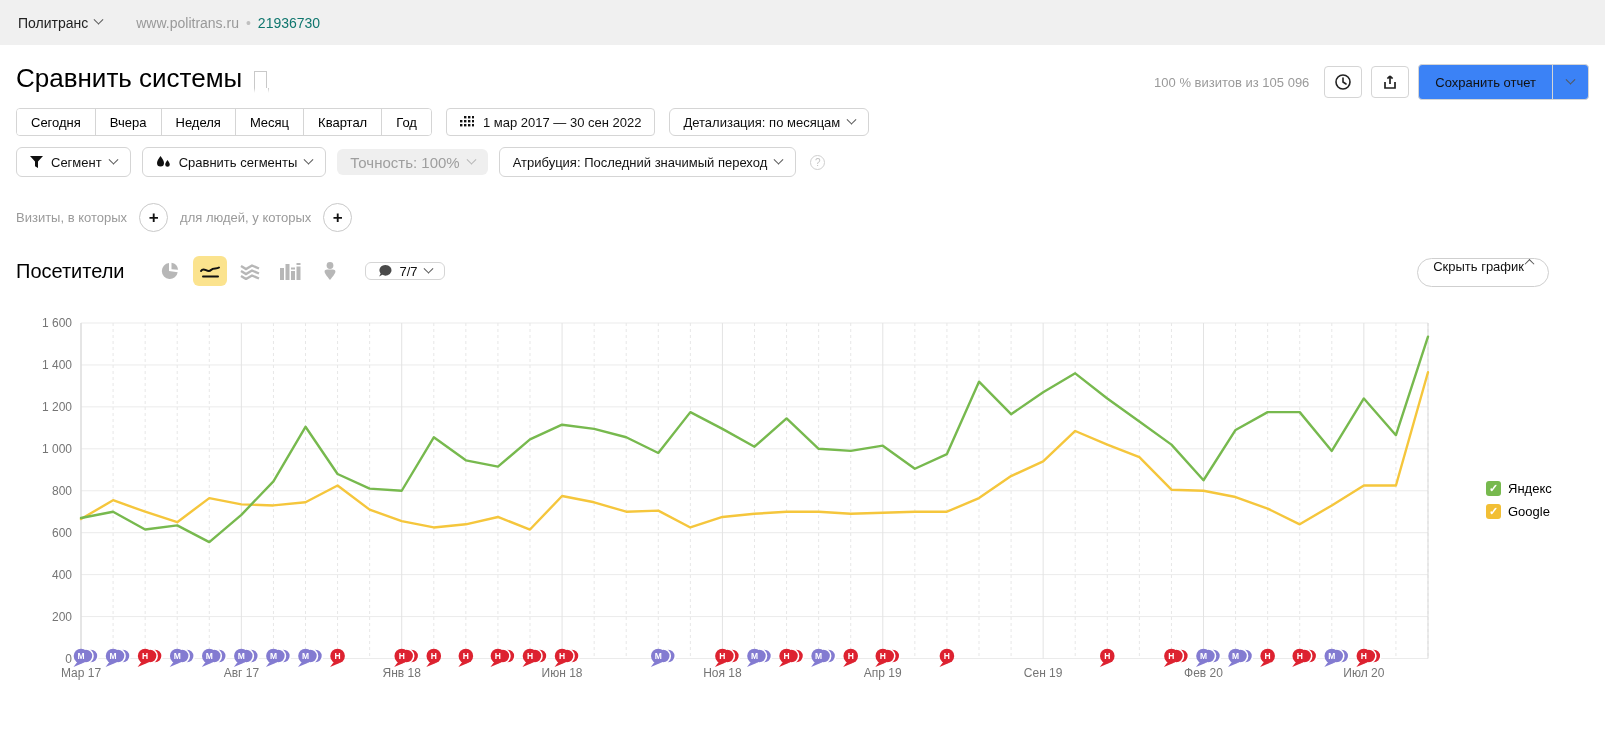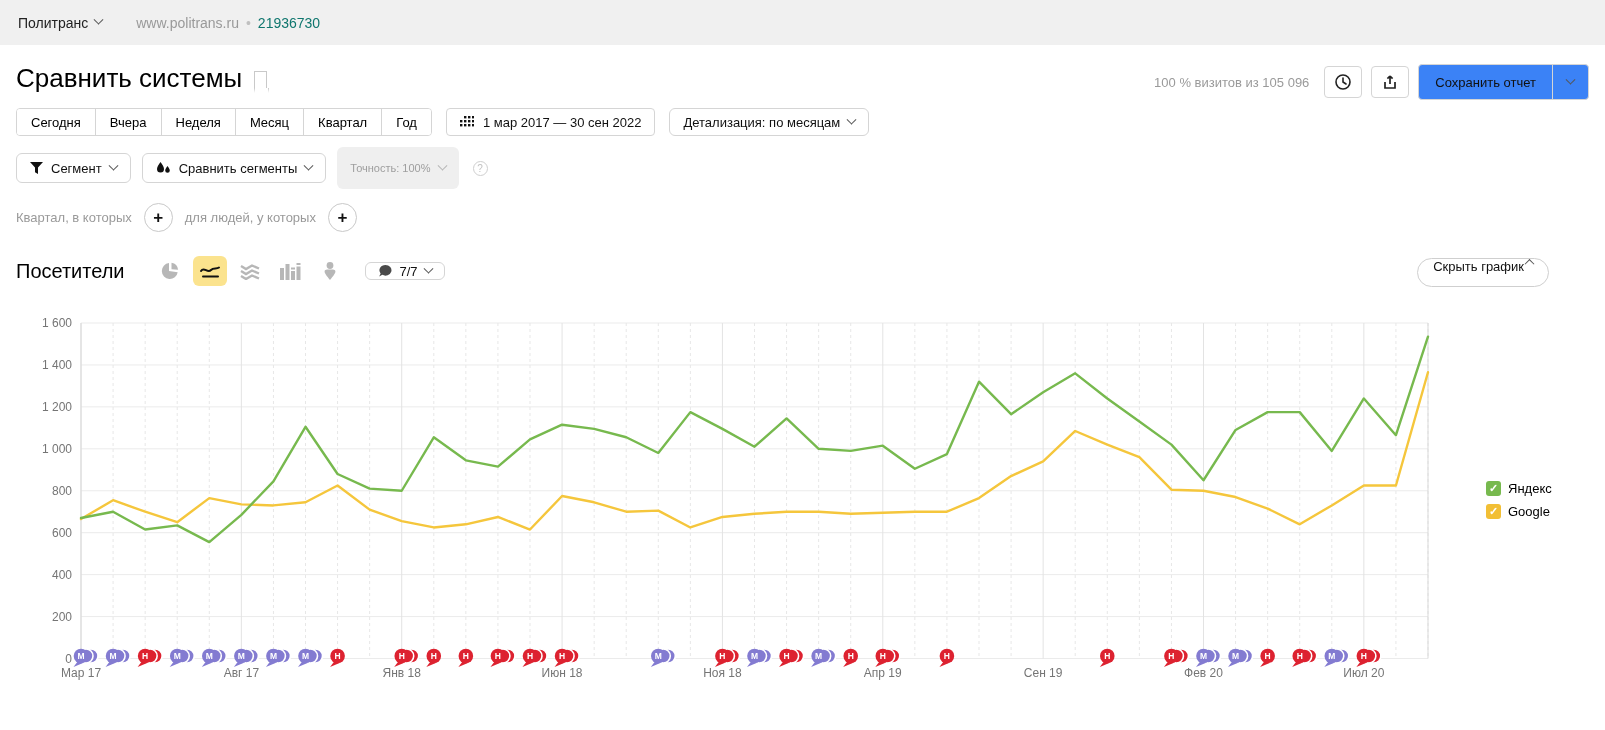--- a/index.html
+++ b/index.html
@@ -31,21 +31,21 @@
   
   .row1 { position:absolute; left:16px; top:108px; display:flex; align-items:center; gap:14px; }
   .seg-group { display:flex; border:1px solid #d5d5d5; border-radius:4px; overflow:hidden; height:28px; background:#fff; }
   .seg-btn { padding:0 14px; font-size:13px; display:flex; align-items:center; border-right:1px solid #d5d5d5; cursor:pointer; background:#fff; color:#000; }
   .seg-btn:last-child { border-right:none; }
   .date-btn { height:28px; border:1px solid #d5d5d5; border-radius:4px; background:#fff; display:flex; align-items:center; gap:9px; padding:0 13px; font-size:13px; cursor:pointer; }
   .pill-btn { height:28px; border:1px solid #d5d5d5; border-radius:6px; background:#fff; display:flex; align-items:center; gap:8px; padding:0 13px; font-size:13px; cursor:pointer; }
 
   .row2 { position:absolute; left:16px; top:147px; display:flex; align-items:center; gap:11px; }
   .row2 .pill-btn { height:30px; }
-  .disabled-btn { height:42px; border:none; border-radius:6px; background:#efefef; color:#9e9e9e; display:flex; align-items:center; gap:8px; padding:0 13px; font-size:11px; cursor:default; }
+  .disabled-btn { height:26px; border:none; border-radius:6px; background:#efefef; color:#9e9e9e; display:flex; align-items:center; gap:8px; padding:0 13px; font-size:15px; cursor:default; }
   .disabled-btn .chev { border-color:#b5b5b5; }
   .help-circle { width:15px; height:15px; border:1.5px solid #cfcfcf; border-radius:50%; color:#c2c2c2; font-size:10px; display:flex; align-items:center; justify-content:center; margin-left:3px; cursor:pointer; }
 
   .row3 { position:absolute; left:16px; top:203px; display:flex; align-items:center; gap:12px; font-size:13px; color:#9a9a9a; }
   .plus-btn { width:29px; height:29px; border:1px solid #c9c9c9; border-radius:50%; background:#fff; color:#111; font-size:17px; font-weight:700; display:flex; align-items:center; justify-content:center; cursor:pointer; }
 
   
   .visitors-row { position:absolute; left:16px; top:256px; display:flex; align-items:center; }
   .visitors-title { font-size:20px; color:#000; margin-right:28px; }
   .ctype { width:34px; height:30px; display:flex; align-items:center; justify-content:center; border-radius:6px; cursor:pointer; margin-right:6px; }
@@ -150,25 +150,29 @@
       <path d="M4.5 1 C6.5 4 8 5.8 8 8 a3.5 3.5 0 1 1 -7 0 C1 5.8 2.5 4 4.5 1 Z" fill="#111"></path>
       <path d="M11.5 5 C12.8 6.9 13.8 8.1 13.8 9.5 a2.3 2.3 0 1 1 -4.6 0 C9.2 8.1 10.2 6.9 11.5 5 Z" fill="#111"></path>
     </svg>
     <span>Сравнить сегменты</span>
     <span class="chev"></span>
   </div>
   <div class="disabled-btn">
     <span>Точность: 100%</span>
     <span class="chev"></span>
   </div>
+  <div class="pill-btn">
+    <span>Атрибуция: Последний значимый переход</span>
+    <span class="chev"></span>
+  </div>
   <div class="help-circle">?</div>
 </div>
 
 <div class="row3">
-  <span>Квартал, в которых</span>
+  <span>Визиты, в которых</span>
   <div class="plus-btn">+</div>
   <span>для людей, у которых</span>
   <div class="plus-btn">+</div>
 </div>
 
 <div class="visitors-row">
   <span class="visitors-title">Посетители</span>
 
   <div class="ctype">
     <svg width="20" height="20" viewBox="0 0 20 20">

